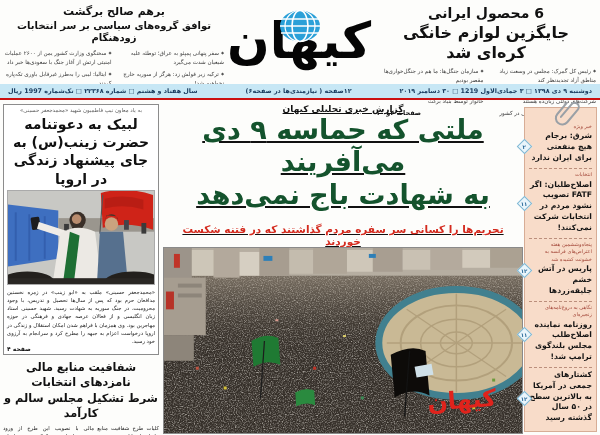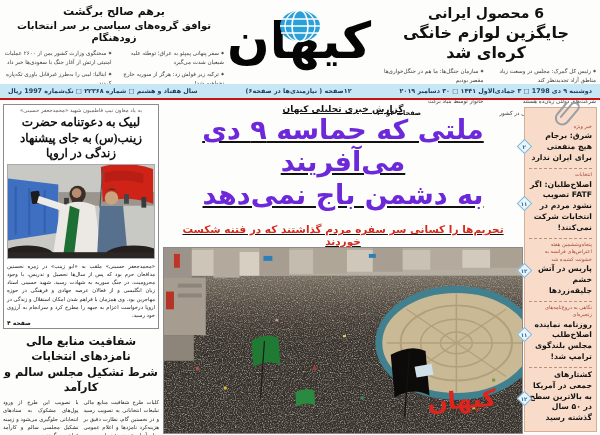--- a/index.html
+++ b/index.html
@@ -31,30 +31,30 @@
   .datebar {
     position:absolute; top:84px; left:0; right:0; height:16px;
     background:#c7e7f5; border-bottom:2px solid #cc1111;
     display:flex; justify-content:space-between; align-items:center;
     padding:0 8px; font-size:6.4px; font-weight:bold; color:#16395c;
   }
 
   
   .lead { position:absolute; top:104px; left:163px; width:360px; height:331px; text-align:center;text-decoration:underline; }
   .lead-kicker { font-size:9px; font-weight:bold; color:#111; }
-  .lead-h { font-size:27px; font-weight:bold; line-height:1.2; letter-spacing:-0.5px; color:#6d28d9; }
+  .lead-h { font-size:27px; font-weight:bold; line-height:1.2; letter-spacing:-0.5px; color:#14532d; }
   .lead-sub { font-size:10.5px; font-weight:bold; color:#d42a1e; margin-top:12px; position:relative; }
   .lead-pageref { position:absolute; left:2px; bottom:-8px; font-size:5.5px; font-weight:bold; color:#222; }
   .lead-photo { position:absolute; top:143px; left:0; width:360px; height:187px; border:1px solid #8a8a8a; background:#3a332d; }
 
   
   .leftcol { position:absolute; top:104px; left:3px; width:156px; }
   .mem { border:1px solid #8c8c8c; padding:2px 3px; background:#fff; }
   .mem-kicker { font-size:5.4px; color:#5a5a5a; text-align:center; }
-  .mem-h { font-size:12px; font-weight:bold; text-align:center; line-height:1.3; margin:2px 0;font-family:Liberation Serif, serif; }
+  .mem-h { font-size:14px; font-weight:bold; text-align:center; line-height:1.3; margin:2px 0; }
   .mem-photo { width:100%; height:95px; display:block; border:1px solid #aaa; }
   .mem-body { font-size:5.3px; color:#222; text-align:justify; line-height:1.55; margin-top:3px; }
   .mem-page { font-size:6px; font-weight:bold; text-align:left; }
   .trans { margin-top:5px; text-align:center; }
   .trans-h { font-size:11.3px; font-weight:bold; line-height:1.35; }
   .trans-body { display:flex; gap:5px; margin-top:3px; text-align:justify; }
   .trans-body div { flex:1; font-size:5.3px; color:#222; line-height:1.55; }
   .trans-page { font-size:6px; font-weight:bold; text-align:left; margin-top:1px; }
 
   
@@ -119,29 +119,29 @@
       </div>
       <div class="col">
         <div class="bullet">سخنگوی وزارت کشور یمن از ۲۶۰۰ عملیات امنیتی ارتش از آغاز جنگ با سعودی‌ها خبر داد</div>
         <div class="bullet">ایتالیا: لیبی را به‌طرز غیرقابل باوری تکه‌پاره کردند</div>
         <div class="pageref">صفحه آخر</div>
       </div>
     </div>
   </div>
 
   <div class="datebar">
-    <span>دوشنبه ۹ دی 1798 □ ۳ جمادی‌الاول ۱۴۴۱ □ ۳۰ دسامبر ۲۰۱۹</span>
+    <span>دوشنبه ۹ دی ۱۳۹۸ □ ۳ جمادی‌الاول 1219 □ ۳۰ دسامبر ۲۰۱۹</span>
     <span>۱۲صفحه ( نیازمندی‌ها در صفحه۶)</span>
     <span>سال هفتاد و هشتم □ شماره ۲۲۳۶۸ □ تک‌شماره 1997 ریال</span>
   </div>
 
   <div class="lead">
     <div class="lead-kicker">گزارش خبری تحلیلی کیهان</div>
     <div class="lead-h">ملتی که حماسه ۹ دی می‌آفریند</div>
-    <div class="lead-h">به دشمن باج نمی‌دهد</div>
+    <div class="lead-h">به شهادت باج نمی‌دهد</div>
     <div class="lead-sub">
       <span>تحریم‌ها را کسانی سر سفره مردم گذاشتند که در فتنه شکست خوردند</span>
       <span class="lead-pageref">صفحه۳</span>
     </div>
 
     <svg class="lead-photo" viewBox="0 0 360 187" preserveAspectRatio="none">
       <defs>
         <filter id="speck" x="0" y="0" width="100%" height="100%">
           <feTurbulence type="fractalNoise" baseFrequency="0.85" numOctaves="2" seed="4"></feTurbulence>
           <feColorMatrix type="matrix" values="0 0 0 0 0.94  0 0 0 0 0.91  0 0 0 0 0.85  0.9 0.9 0.9 0 -1.25"></feColorMatrix>

